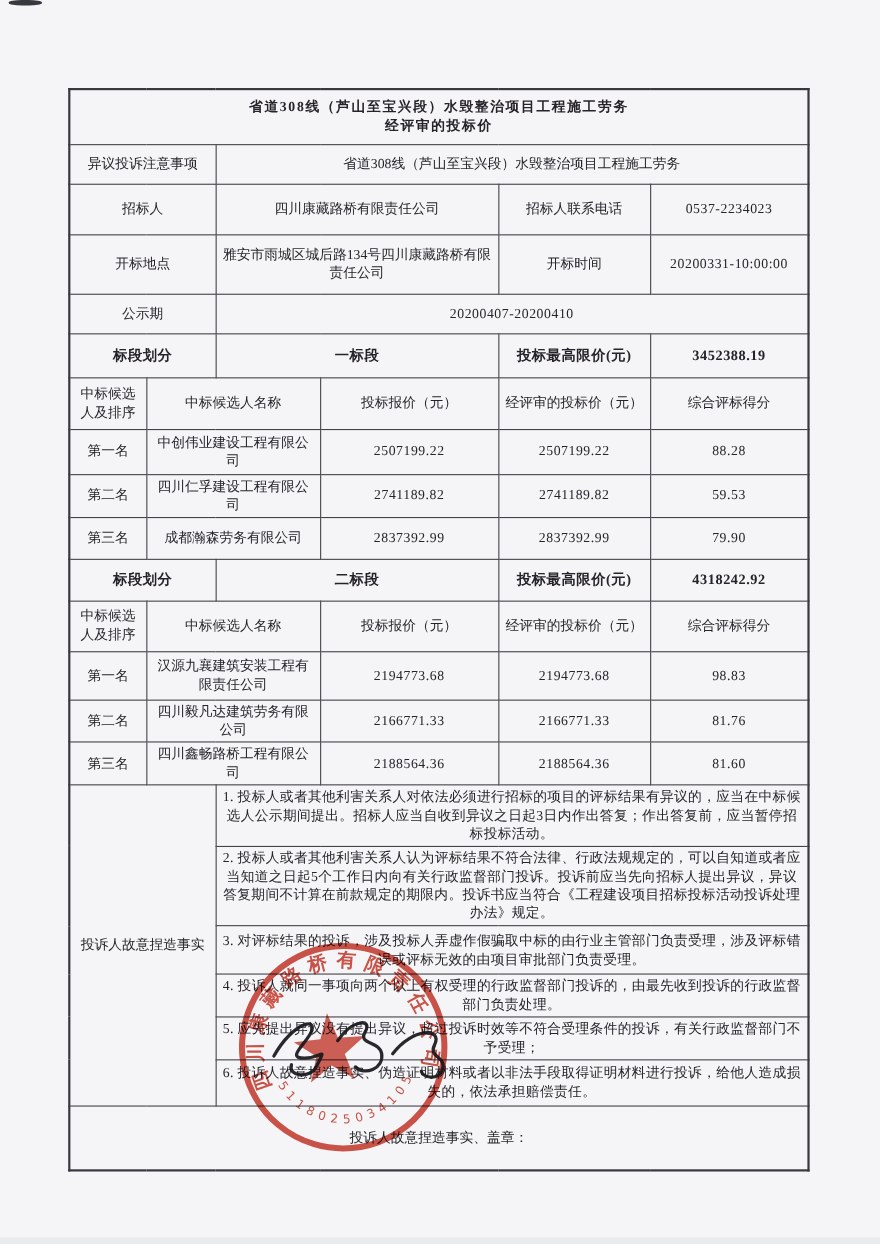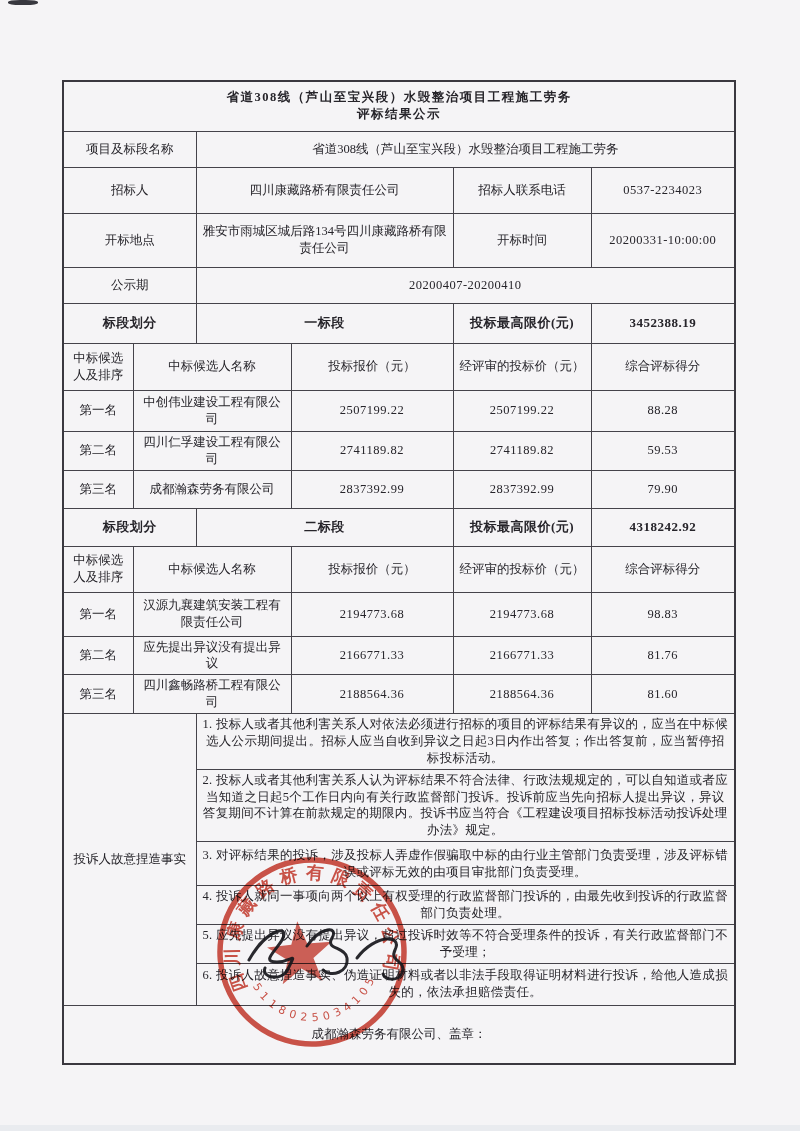--- a/index.html
+++ b/index.html
@@ -54,26 +54,26 @@
         <col style="width:95px">
       <col style="width:162px">
         <col style="width:138px">
         <col style="width:144px">
     </colgroup>
 
     <tbody>
         <tr style="height:50px">
       <td colspan="6" class="title-cell">
         <div>省道308线（芦山至宝兴段）水毁整治项目工程施工劳务</div>
-        <div>评标结果公示</div>
+        <div>经评审的投标价</div>
       </td>
     </tr>
 
     <tr style="height:36px">
-      <td colspan="2">项目及标段名称</td>
+      <td colspan="2">异议投诉注意事项</td>
       <td colspan="4">省道308线（芦山至宝兴段）水毁整治项目工程施工劳务</td>
     </tr>
 
     <tr style="height:46px">
       <td colspan="2">招标人</td>
       <td colspan="2">四川康藏路桥有限责任公司</td>
       <td>招标人联系电话</td>
       <td class="num">0537-2234023</td>
     </tr>
 
@@ -143,21 +143,21 @@
 
     <tr style="height:44px">
       <td>第一名</td>
       <td colspan="2" class="name-cell">汉源九襄建筑安装工程有限责任公司</td>
       <td class="num">2194773.68</td>
       <td class="num">2194773.68</td>
       <td class="num">98.83</td>
     </tr>
     <tr style="height:38px">
       <td>第二名</td>
-      <td colspan="2" class="name-cell">应先提出异议没有提出异议</td>
+      <td colspan="2" class="name-cell">四川毅凡达建筑劳务有限公司</td>
       <td class="num">2166771.33</td>
       <td class="num">2166771.33</td>
       <td class="num">81.76</td>
     </tr>
     <tr style="height:34px">
       <td>第三名</td>
       <td colspan="2" class="name-cell">四川鑫畅路桥工程有限公司</td>
       <td class="num">2188564.36</td>
       <td class="num">2188564.36</td>
       <td class="num">81.60</td>
@@ -177,21 +177,21 @@
           <td colspan="4" class="note-cell">4. 投诉人就同一事项向两个以上有权受理的行政监督部门投诉的，由最先收到投诉的行政监督部门负责处理。</td>
         </tr>
     <tr style="height:29px">
           <td colspan="4" class="note-cell">5. 应先提出异议没有提出异议，超过投诉时效等不符合受理条件的投诉，有关行政监督部门不予受理；</td>
         </tr>
     <tr style="height:42px">
           <td colspan="4" class="note-cell">6. 投诉人故意捏造事实、伪造证明材料或者以非法手段取得证明材料进行投诉，给他人造成损失的，依法承担赔偿责任。</td>
         </tr>
 
     <tr style="height:59px">
-      <td colspan="6" class="sig-cell">成都瀚森劳务有限公司、盖章：</td>
+      <td colspan="6" class="sig-cell">投诉人故意捏造事实、盖章：</td>
     </tr>
   </tbody>
     </table>
 
   <div class="stamp">
     <svg viewBox="0 0 200 212" width="200" height="212">
       <defs>
         <path id="arcTop" d="M 44,155 A 74,74 0 1 1 156,155" fill="none"></path>
         <path id="arcBottom" d="M 36,130 A 68,68 0 0 0 164,130" fill="none"></path>
       </defs>

